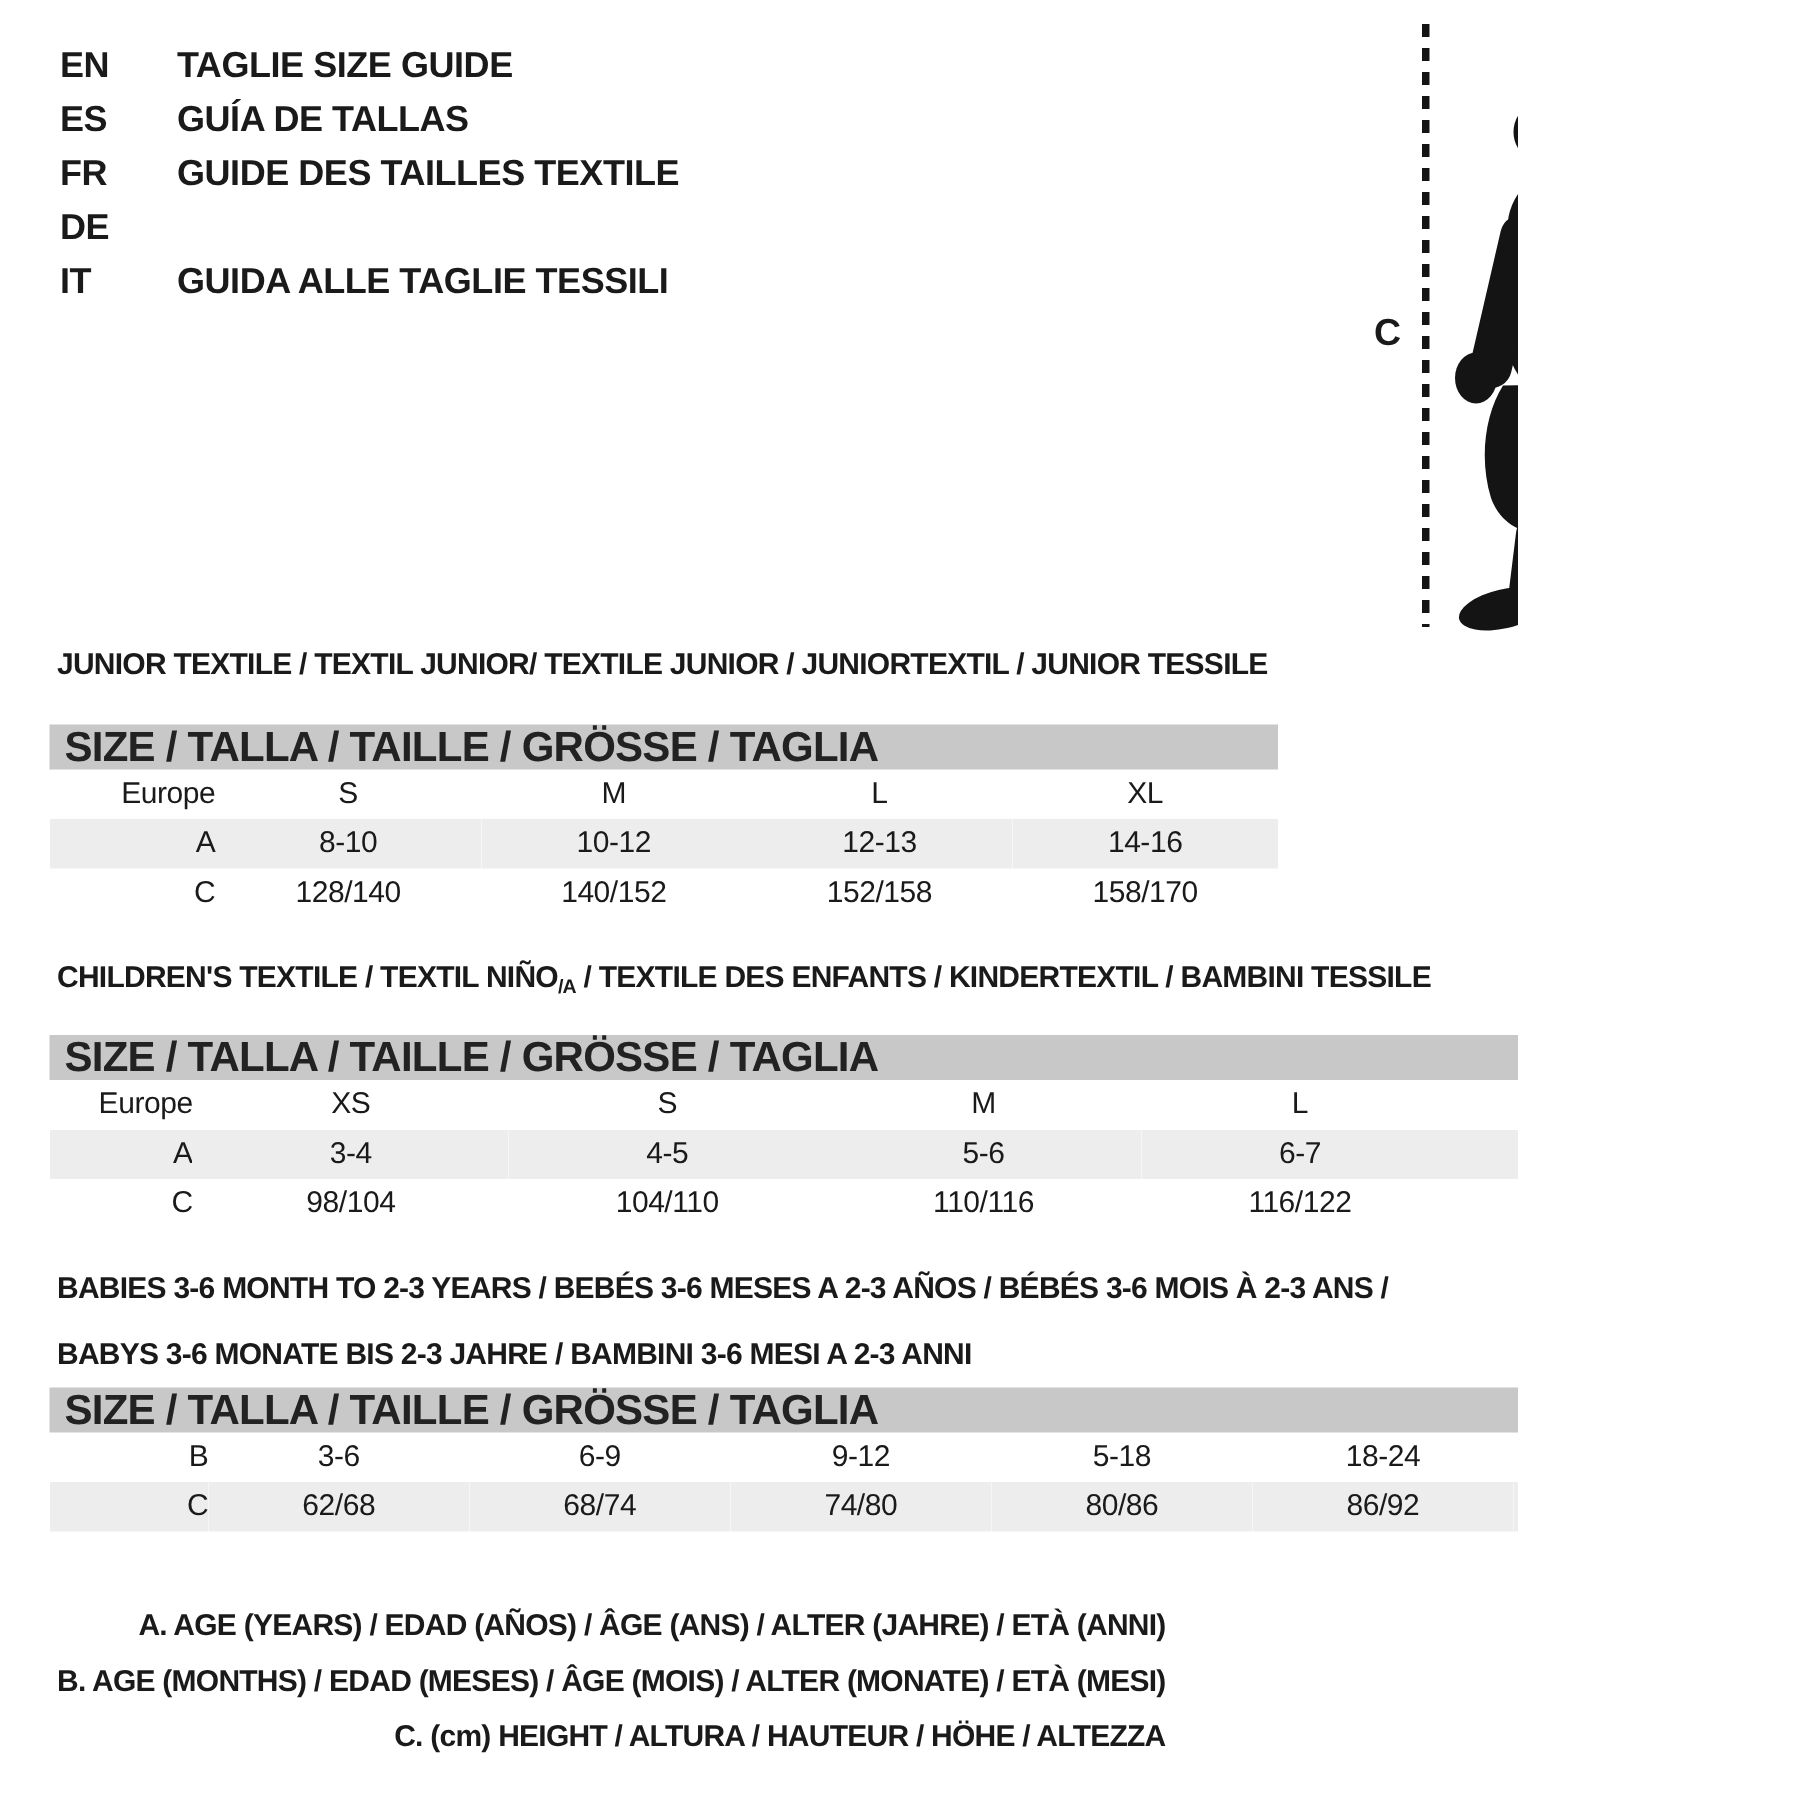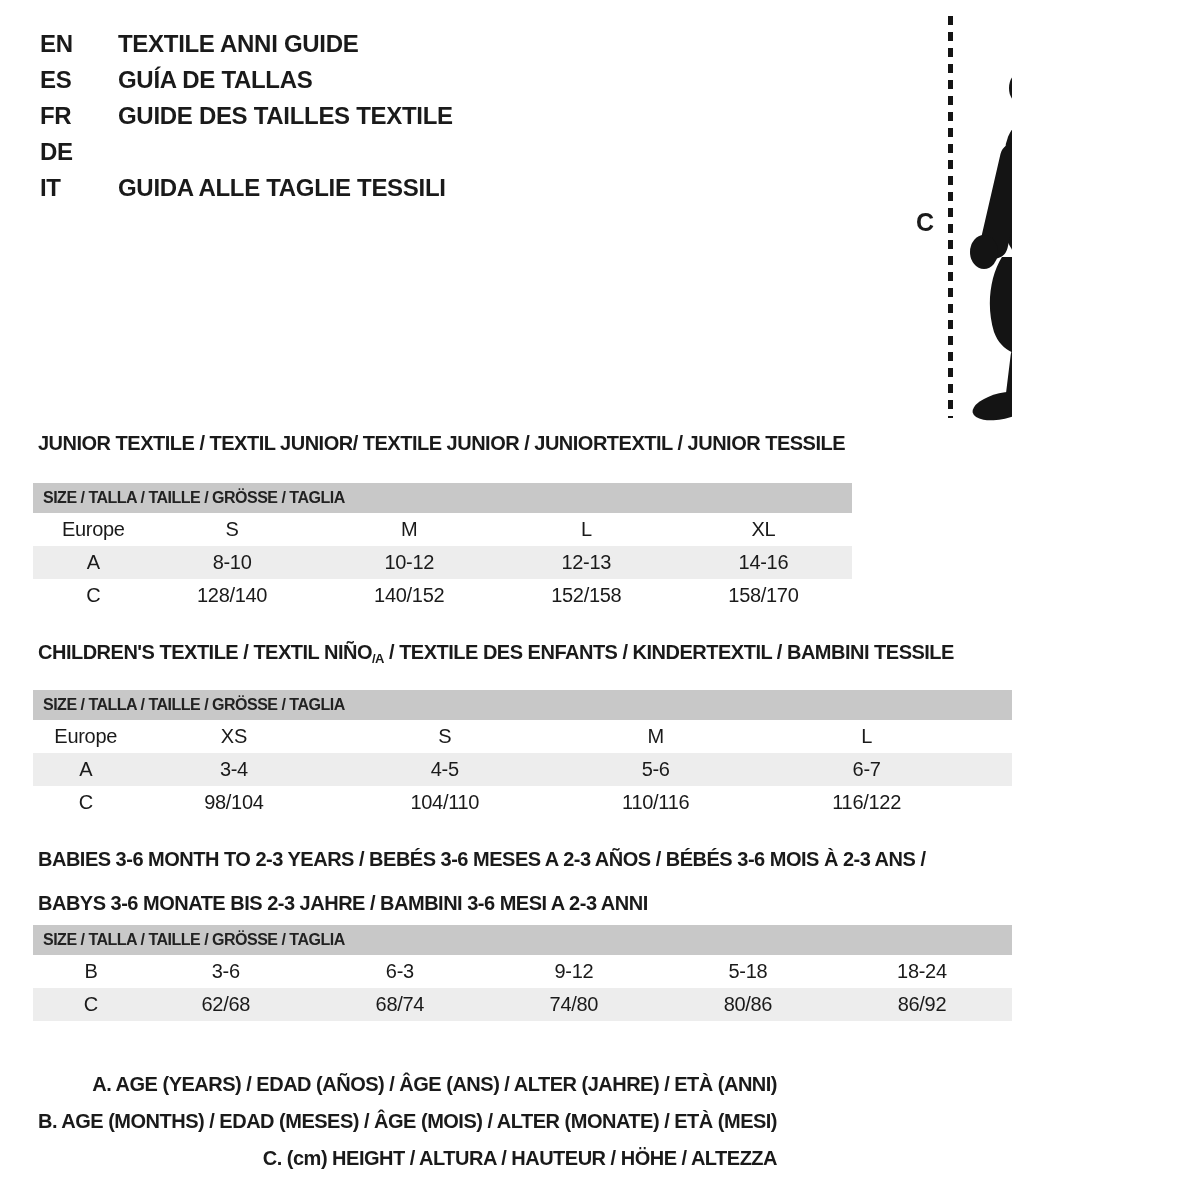--- a/index.html
+++ b/index.html
@@ -23,40 +23,40 @@
   .silhouette{position:absolute;left:960px;top:14px;width:180px;height:410px;}
 
   
   .sec-title{position:absolute;left:38px;font-size:20px;font-weight:700;white-space:nowrap;letter-spacing:-0.5px;}
   .sec-title .sub{font-size:13px;vertical-align:-4px;}
 
   
   .tbl-wrap{position:absolute;left:33px;}
   .size-bar{
     height:30px;line-height:30px;background:#c8c8c8;color:#222;
-    font-size:16px;font-weight:700;padding-left:10px;letter-spacing:-0.5px;
+    font-size:28px;font-weight:700;padding-left:10px;letter-spacing:-0.5px;
   }
   table{border-collapse:collapse;width:100%;table-layout:fixed;}
   td{height:33px;font-size:20px;font-weight:400;text-align:center;padding:0;white-space:nowrap;overflow:hidden;}
-  td.lbl{text-align:center;padding-left:10px;}
+  td.lbl{text-align:right;padding-left:10px;}
   tr.striped{background:#ededed;}
 
   
   .legend{position:absolute;left:38px;top:1066px;text-align:right;}
   .legend-line{height:37px;line-height:37px;font-size:20px;font-weight:700;white-space:nowrap;letter-spacing:-0.5px;}
 </style>
 </head>
 <body>
 
 <div class="page">
 
   <div class="langs">
     <div class="lang-row">
       <span class="lang-code">EN</span>
-      <span class="lang-label">TEXTILE ANNI GUIDE</span>
+      <span class="lang-label">TAGLIE SIZE GUIDE</span>
     </div>
     <div class="lang-row">
       <span class="lang-code">ES</span>
       <span class="lang-label">GUÍA DE TALLAS</span>
     </div>
     <div class="lang-row">
       <span class="lang-code">FR</span>
       <span class="lang-label">GUIDE DES TAILLES TEXTILE</span>
     </div>
     <div class="lang-row">
@@ -190,21 +190,21 @@
           <col style="width:15.1333%">
           <col style="width:15.1333%">
           <col style="width:15.1333%">
           <col style="width:15.1333%">
           <col style="width:15.1333%">
         </colgroup>
       <tbody>
           <tr>
         <td class="lbl">B</td>
         <td>3-6</td>
-        <td>6-3</td>
+        <td>6-9</td>
         <td>9-12</td>
         <td>5-18</td>
         <td>18-24</td>
         <td>24-36</td>
       </tr>
       <tr class="striped">
         <td class="lbl">C</td>
         <td>62/68</td>
         <td>68/74</td>
         <td>74/80</td>

